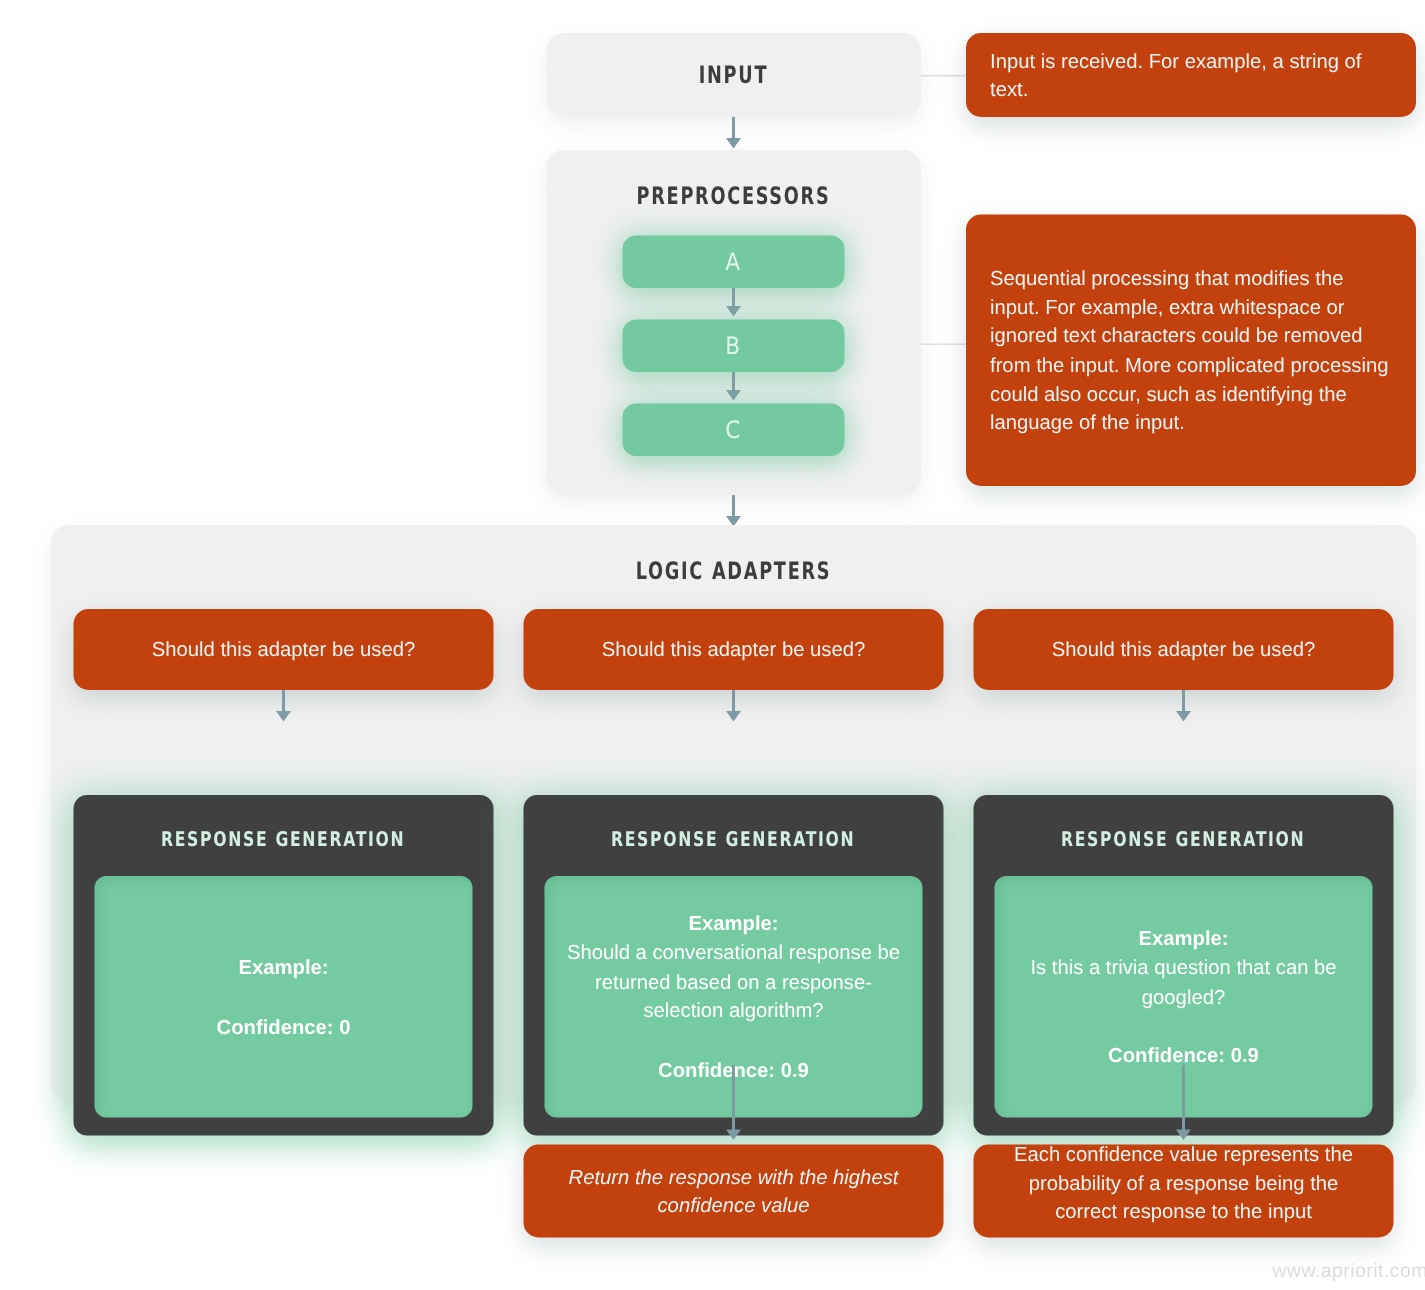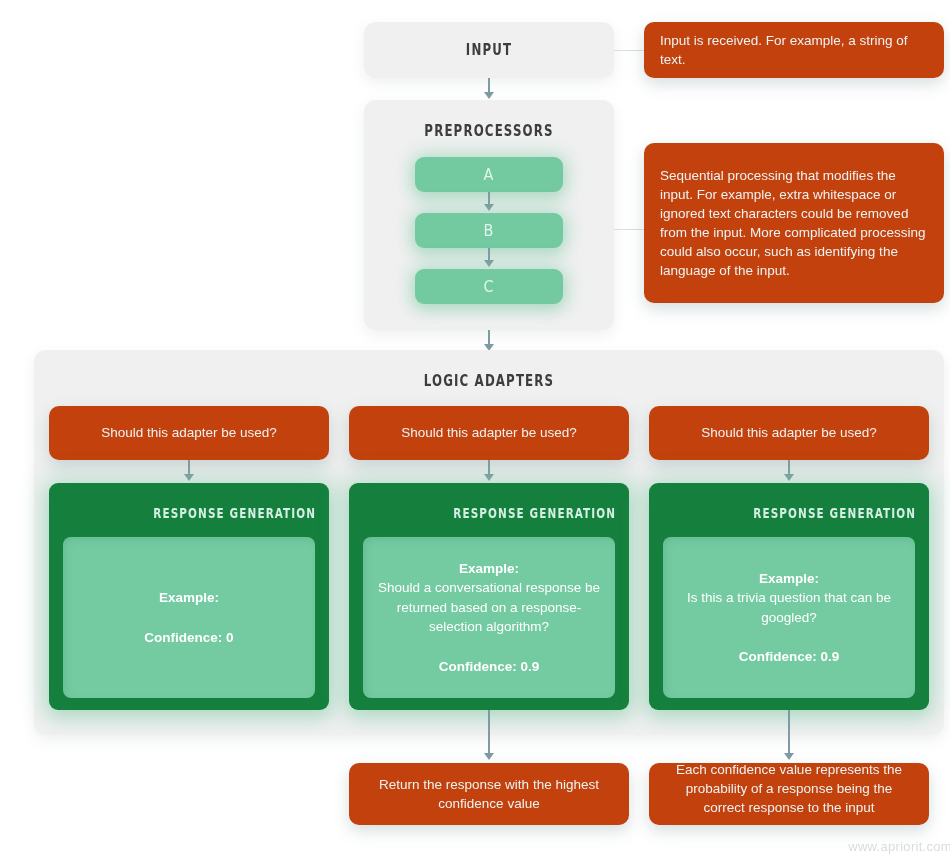--- a/index.html
+++ b/index.html
@@ -75,27 +75,28 @@
     font-size: 16px;
     letter-spacing: 1px;
     color: #e2f5ec;
     transform: none;
   }
 
   
   .rg-card {
     position: absolute;
     box-sizing: border-box;
-    background: #15803d;
+    background: #404040;
     border-radius: 9px;
     box-shadow: 0 0 22px 6px rgba(115,201,160,0.38),
                 0 8px 16px rgba(115,201,160,0.28);
     display: flex;
     flex-direction: column;
-    align-items: flex-end;
+    align-items: center;
+    margin-top: 47px;
   }
   .rg-title {
     margin-top: 22px;
     color: #d3efe1;
     font-family: "Liberation Sans Narrow", "DejaVu Sans Condensed", "Liberation Sans", sans-serif;
     font-weight: bold;
     font-size: 13.5px;
     letter-spacing: 1.3px;
     transform: scaleX(0.86);
   }
@@ -183,21 +184,21 @@
   </div>
   <div class="vline" style="left:474px; top:248px; height:14px;"></div>
   <div class="arrowhead" style="left:470px; top:260px;"></div>
 
   <div class="node green chip" style="left:401px; top:269px; width:148px; height:35px;">
     <span>C</span>
   </div>
 
   <div class="hline" style="left:600px; top:229px; width:30px;"></div>
 
-  <div class="node teal" style="left:630px; top:143px; width:300px; height:160px; font-size:13.5px;
+  <div class="node teal" style="left:630px; top:143px; width:300px; height:181px; font-size:13.5px;
               justify-content:flex-start; text-align:left;">
     <span>Sequential processing that modifies the input. For example, extra whitespace or ignored text characters could be removed from the input. More complicated processing could also occur, such as identifying the language of the input.</span>
   </div>
 
   <div class="vline" style="left:474px; top:330px; height:16px;"></div>
   <div class="arrowhead" style="left:470px; top:344px;"></div>
 
   <div class="panel" style="position:absolute; left:20px; top:350px; width:910px; height:385px;">
     <span class="panel-title" style="top:21px; font-size:16px;">LOGIC ADAPTERS</span>
   </div>
@@ -245,21 +246,21 @@
       <span class="rg-conf">Confidence: 0.9</span>
     </div>
   </div>
 
   <div class="vline" style="left:474px; top:710px; height:45px;"></div>
   <div class="arrowhead" style="left:470px; top:753px;"></div>
 
   <div class="vline" style="left:774px; top:710px; height:45px;"></div>
   <div class="arrowhead" style="left:770px; top:753px;"></div>
 
-  <div class="node teal" style="left:335px; top:763px; width:280px; height:62px; font-size:13.5px;">
+  <div class="node teal" style="left:335px; top:763px; width:280px; height:62px; font-size:13.5px;font-style:italic;">
     <span>Return the response with the highest confidence value</span>
   </div>
 
   <div class="node teal" style="left:635px; top:763px; width:280px; height:62px; font-size:13.5px;align-items:flex-end;">
     <span>Each confidence value represents the probability of a response being the correct response to the input</span>
   </div>
 
   <div class="watermark">www.apriorit.com</div>
 
 </div>

